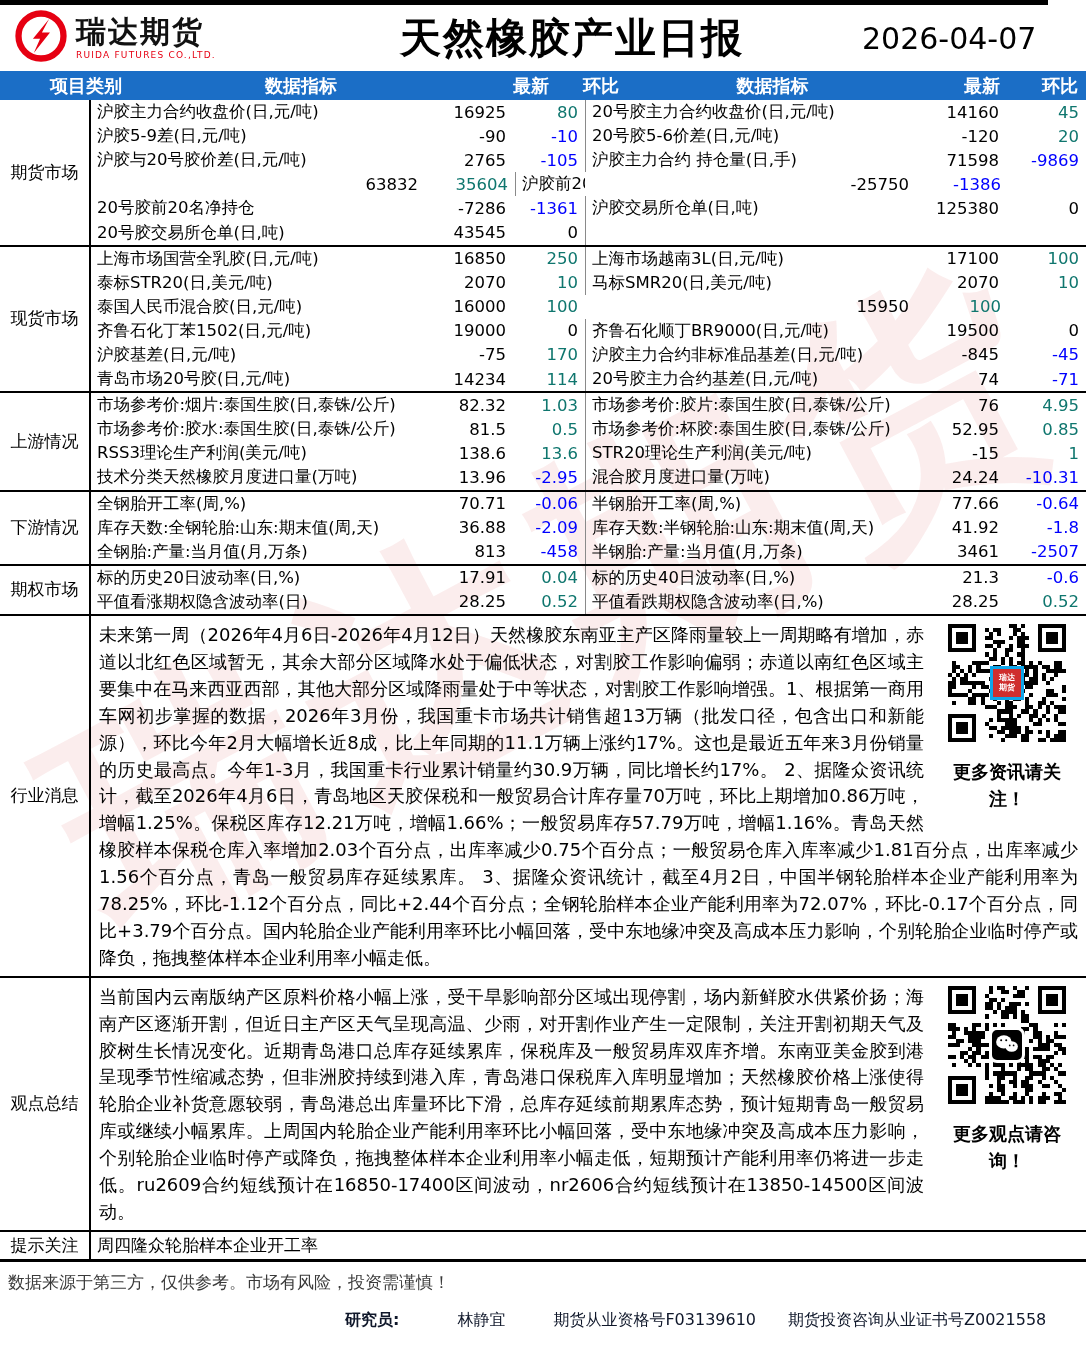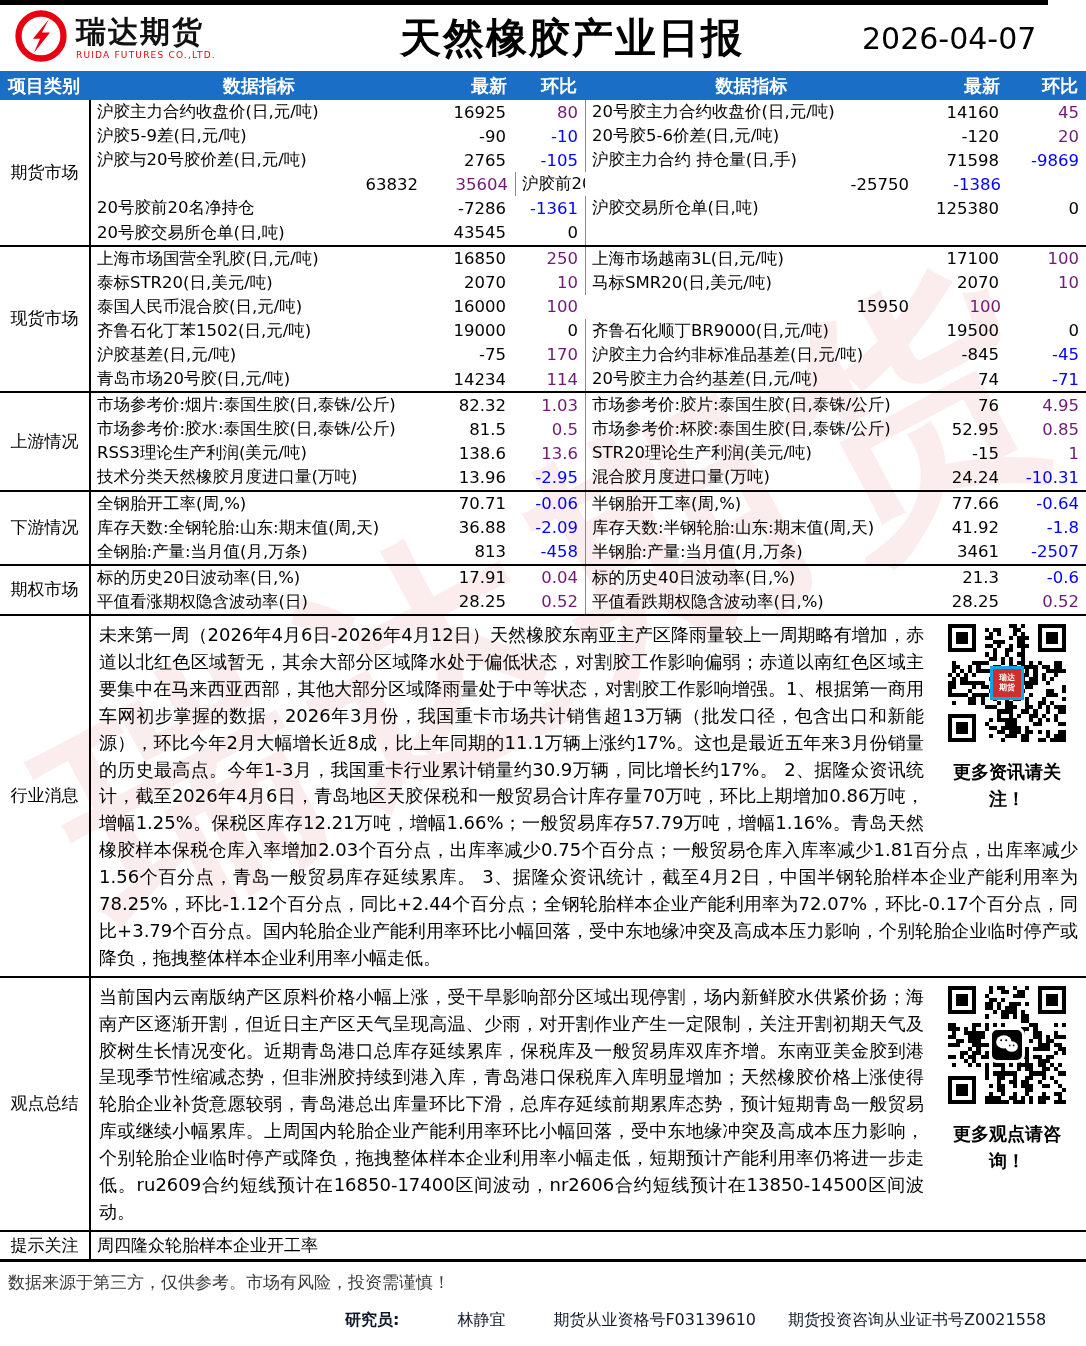--- a/index.html
+++ b/index.html
@@ -11,37 +11,37 @@
   .content { position:relative; z-index:1; }
   .topbar { height:5px; width:1048px; background:#000; }
   .hdr { display:flex; align-items:center; height:66px; padding:0 14px; }
   .brand { display:flex; align-items:center; width:268px; }
   .brand-txt { margin-left:8px; }
   .brand-cn { font-size:30px; font-weight:bold; color:#111; letter-spacing:2px; line-height:1.05; }
   .brand-en { font-size:9px; color:#e60012; letter-spacing:1.2px; margin-top:2px; }
   .title { flex:1; text-align:center; font-size:41px; font-weight:bold; letter-spacing:2px; color:#000; }
   .date { width:210px; font-size:30px; color:#000; padding-right:12px; }
   .bluebar { height:29px; background:#1b6ec6; color:#fff; font-weight:bold; font-size:18px;
-    display:grid; grid-template-columns:91px 336px 88px 70px 1fr 90px 78px; align-items:center; }
+    display:grid; grid-template-columns:91px 336px 88px 70px 1fr 90px 78px; align-items:center;padding-left:42px; }
   .bluebar .c0 { padding-left:8px; }
   .bluebar .cc { text-align:center; }
   .bluebar .cr { text-align:right; padding-right:8px; }
   .table { border-bottom:3px solid #000; }
   .sec { display:flex; border-top:2px solid #000; }
   .sec:first-child { border-top:none; }
   .cat { width:91px; border-right:2px solid #000; display:flex; align-items:center;
     justify-content:center; font-size:17px; color:#000; text-align:center; }
   .rows { flex:1; }
   .row { display:grid; grid-template-columns:336px 88px 70px 1fr 90px 78px; height:24.1px;
     align-items:center; font-size:16.5px; color:#000; }
   .lab { padding-left:6px; white-space:nowrap; overflow:hidden; }
   .lab2 { border-left:1px solid #8a8a8a; height:100%; display:flex; align-items:center; }
   .num { text-align:right; padding-right:9px; }
   .chg { text-align:right; padding-right:7px; }
-  .up { color:#701a75; } .down { color:#0000ff; }
+  .up { color:#0f766e; } .down { color:#0000ff; }
   .txtwrap { padding:6px 8px 4px 8px; font-size:18px; line-height:26.9px; text-align:justify; color:#000; }
   .news-text { min-height:334px; }
   .sum-text { min-height:221px; }
   .qrbox { float:right; width:142px; text-align:center; margin:2px 0 6px 12px; }
   .qr { position:relative; display:inline-block; width:118px; height:118px; background:#fff; }
   .qr svg.code { width:118px; height:118px; display:block; }
   .qrcenter { position:absolute; left:50%; top:50%; transform:translate(-50%,-50%); }
   .qrlogo { width:34px; height:34px; background:#cf2e2e; border:3px solid #0ea5e9; color:#fff;
     font-size:8px; line-height:1.2; display:flex; align-items:center; justify-content:center;
     text-align:center; font-weight:bold; }

